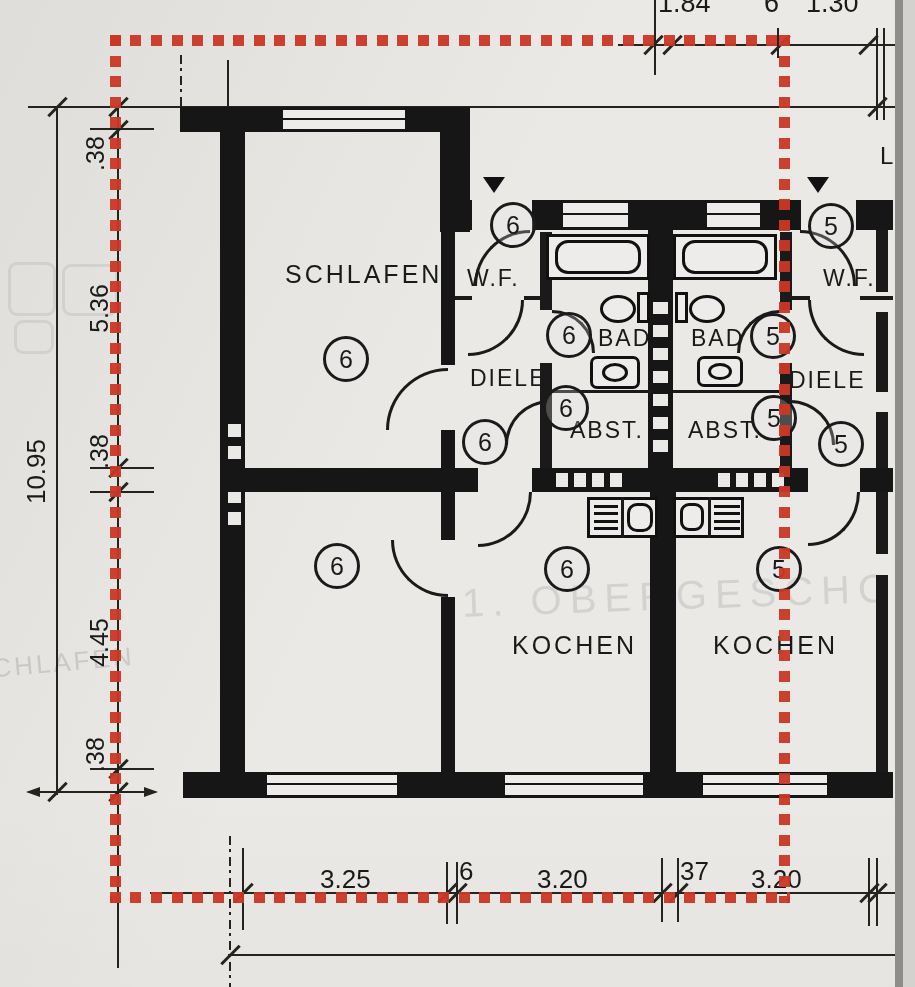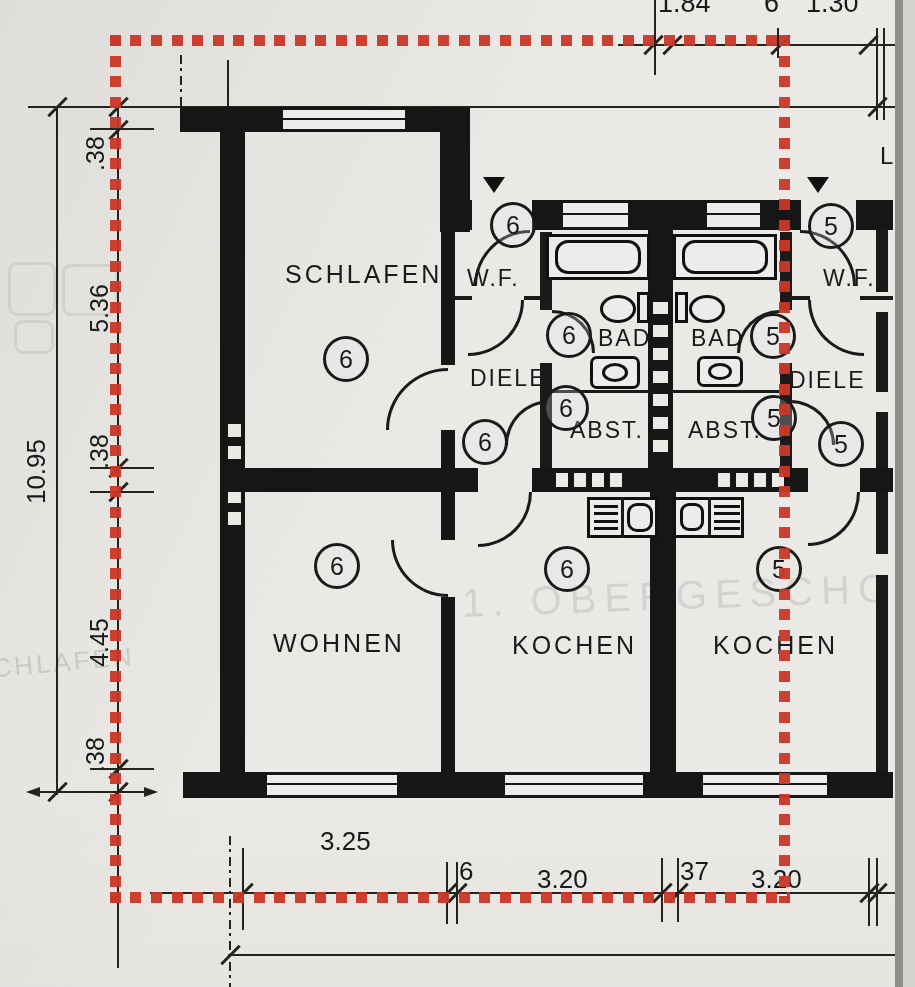--- a/index.html
+++ b/index.html
@@ -104,21 +104,21 @@
 
   <div class="dim" style="left:658px;top:-12px;font-size:27px;">1.84</div>
   <div class="dim" style="left:764px;top:-12px;font-size:27px;">6</div>
   <div class="dim" style="left:806px;top:-12px;font-size:27px;">1.30</div>
   <div class="vdim" style="left:60px;top:139px;">.38</div>
   <div class="vdim" style="left:64px;top:294px;">5.36</div>
   <div class="vdim" style="left:1px;top:456px;font-size:26px;">10.95</div>
   <div class="vdim" style="left:64px;top:437px;">.38</div>
   <div class="vdim" style="left:64px;top:628px;">4.45</div>
   <div class="vdim" style="left:60px;top:740px;">.38</div>
-  <div class="dim" style="left:320px;top:826px;">3.25</div>
+  <div class="dim" style="left:320px;top:864px;">3.25</div>
   <div class="dim" style="left:459px;top:856px;">6</div>
   <div class="dim" style="left:537px;top:864px;">3.20</div>
   <div class="dim" style="left:680px;top:856px;">37</div>
   <div class="dim" style="left:751px;top:864px;">3.20</div>
 
   <div class="w" style="left:180px;top:107px;width:103px;height:25px;"></div>
   <div class="win" style="left:283px;top:107px;width:122px;height:25px;"></div>
   <div class="w" style="left:405px;top:107px;width:65px;height:25px;"></div>
   <div class="w" style="left:440px;top:107px;width:30px;height:125px;"></div>
   <div class="w" style="left:220px;top:115px;width:25px;height:675px;"></div>
@@ -221,21 +221,20 @@
   <div class="kbox" style="left:673px;top:497px;width:71px;height:41px;"></div>
   <div class="thin" style="left:708px;top:497px;width:3px;height:41px;"></div>
   <div class="oval" style="left:680px;top:503px;width:24px;height:28px;border-radius:9px;"></div>
   <div class="stove" style="left:714px;top:505px;width:26px;height:26px;"></div>
 
   <div class="rlabel big" style="left:285px;top:260px;">SCHLAFEN</div>
   <div class="rlabel" style="left:467px;top:265px;">W.F.</div>
   <div class="rlabel" style="left:598px;top:325px;">BAD</div>
   <div class="rlabel" style="left:470px;top:365px;">DIELE</div>
   <div class="rlabel" style="left:570px;top:417px;">ABST.</div>
-  <div class="rlabel big" style="left:273px;top:629px;">WOHNEN</div>
   <div class="rlabel big" style="left:512px;top:631px;">KOCHEN</div>
   <div class="rlabel" style="left:823px;top:265px;">W.F.</div>
   <div class="rlabel" style="left:691px;top:325px;">BAD</div>
   <div class="rlabel" style="left:789px;top:367px;">DIELE</div>
   <div class="rlabel" style="left:688px;top:417px;">ABST.</div>
   <div class="rlabel big" style="left:713px;top:631px;">KOCHEN</div>
 
   <div class="circ" style="left:490px;top:202px;">6</div>
   <div class="circ" style="left:323px;top:336px;">6</div>
   <div class="circ" style="left:546px;top:312px;">6</div>

